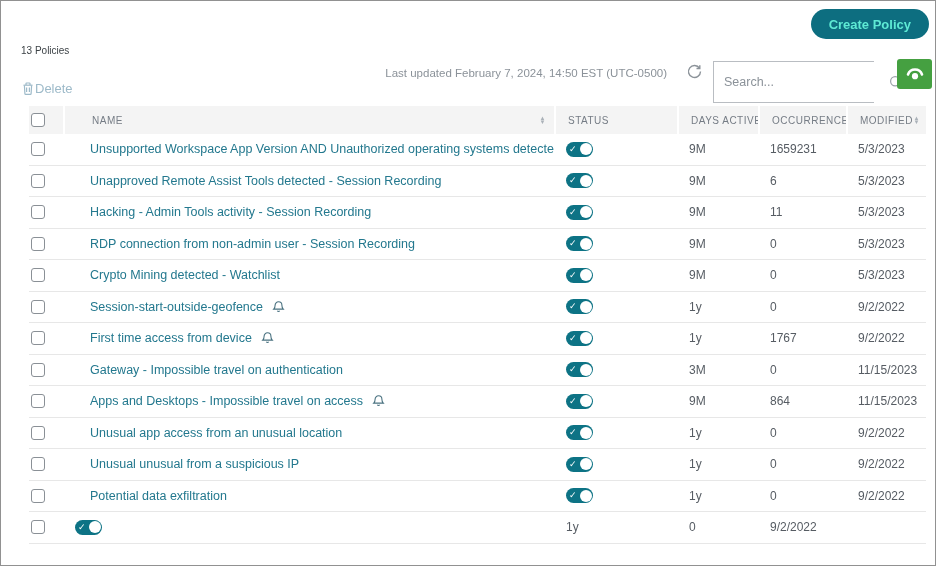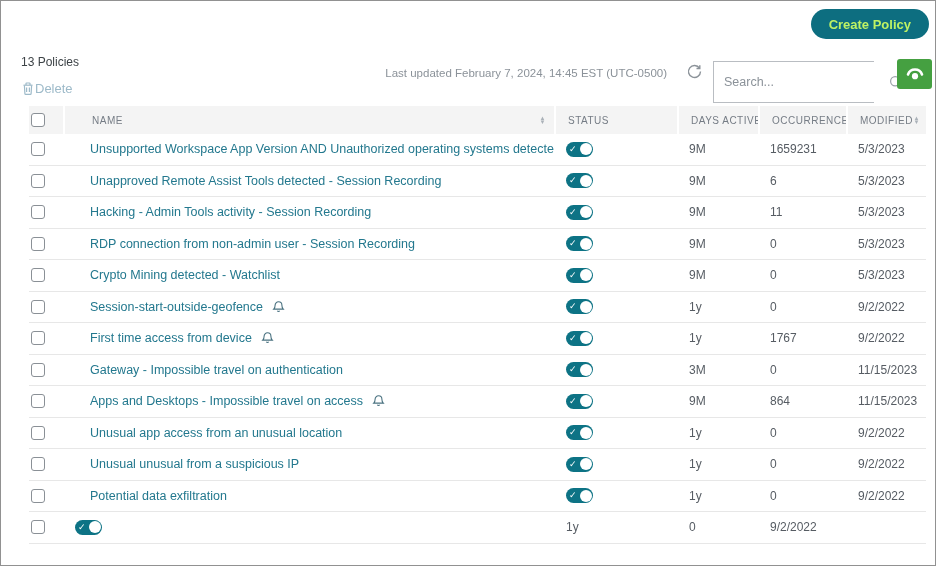--- a/index.html
+++ b/index.html
@@ -5,26 +5,26 @@
   * { margin:0; padding:0; box-sizing:border-box; }
   html,body { background:#fff; }
   body { font-family:"Liberation Sans", sans-serif; }
   .page {
     position:relative; width:936px; height:566px; background:#fff;
     border:1px solid #919191; overflow:hidden;
   }
   
   .create-btn {
     position:absolute; top:8px; right:6px; height:30px; padding:0 18px;
-    background:#0d6e80; color:#bef264; border:none; border-radius:16px;
+    background:#0d6e80; color:#5eead4; border:none; border-radius:16px;
     font-family:"Liberation Sans", sans-serif;
     font-size:13px; font-weight:bold; cursor:pointer;
   }
   
-  .policies-count { position:absolute; left:20px; top:54px; font-size:12px; color:#3d4347; }
+  .policies-count { position:absolute; left:20px; top:44px; font-size:10px; color:#3d4347; }
   .delete-action {
     position:absolute; left:20px; top:80px; display:flex; align-items:center; 
     color:#9dbac9; font-size:13px; cursor:default;
   }
   .delete-action svg { display:block; }
   
   .last-updated {
     position:absolute; top:66px; right:268px; font-size:11.5px; color:#8b9299; white-space:nowrap;
   }
   .refresh-btn {
@@ -105,21 +105,21 @@
       <svg width="14" height="15" viewBox="0 0 14 15" fill="none" stroke="#9dbac9" stroke-width="1.2">
         <path d="M2.5 4.2 H11.5"></path>
           <path d="M5 4 V2.6 a0.6 0.6 0 0 1 .6 -.6 h2.8 a0.6 0.6 0 0 1 .6 .6 V4"></path>
         <path d="M3.4 4.5 l.5 8.2 a0.8 0.8 0 0 0 .8 .75 h4.6 a0.8 0.8 0 0 0 .8 -.75 l.5 -8.2"></path>
         <path d="M5.6 6.5 v4.5 M8.4 6.5 v4.5"></path>
       </svg>
     </span>
     <span>Delete</span>
   </div>
 
-  <div class="last-updated">Last updated February 7, 2024, 14:45 EST (UTC-0500)</div>
+  <div class="last-updated">Last updated February 7, 2024, 14:50 EST (UTC-0500)</div>
 
   <button class="refresh-btn" aria-label="refresh">
     <span>
       <svg width="17" height="17" viewBox="0 0 17 17" fill="none" stroke="#8b9299" stroke-width="1.4">
         <path d="M13.5 5.2 A6 6 0 1 0 14.5 8.6"></path>
         <path d="M13.8 2.2 V5.5 H10.5" stroke-linejoin="miter"></path>
       </svg>
     </span>
   </button>
 

